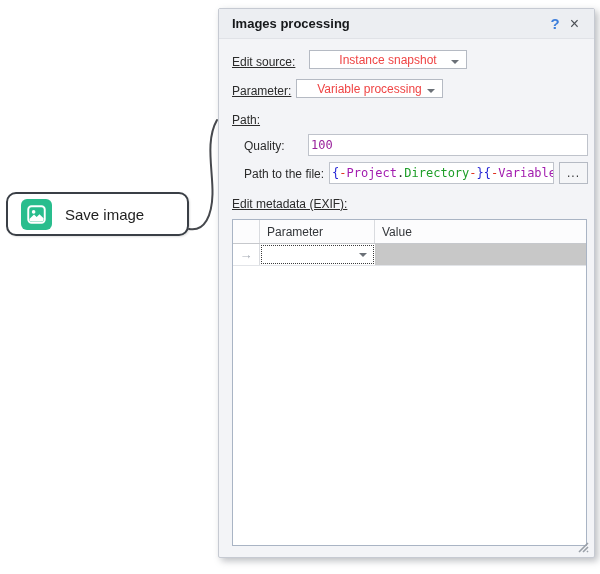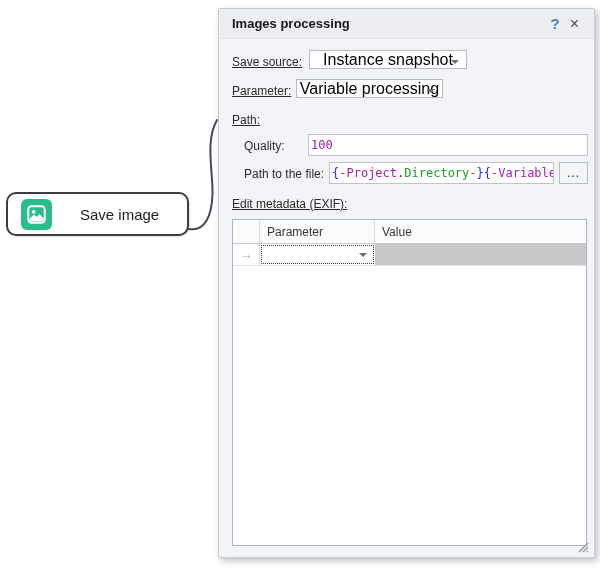--- a/index.html
+++ b/index.html
@@ -8,21 +8,21 @@
 
   .stage { position: relative; width: 600px; height: 574px; background: #ffffff; overflow: hidden; }
 
   
   .connector-svg { position: absolute; left: 0; top: 0; width: 600px; height: 574px; z-index: 1; }
 
   
   .node {
     position: absolute; left: 6px; top: 192px; width: 183px; height: 44px;
     background: #ffffff; border: 2px solid #3a3f46; border-radius: 10px;
-    display: flex; align-items: center; gap: 28px; padding-left: 13px;
+    display: flex; align-items: center; gap: 13px; padding-left: 13px;
     z-index: 2; box-shadow: 1px 1px 2px rgba(0,0,0,0.12);
   }
   .node-icon {
     width: 31px; height: 31px; border-radius: 6px;
     display: flex; align-items: center; justify-content: center; flex: 0 0 auto;
   }
   .node-label { font-size: 15px; color: #1f1f1f; }
 
   
   .panel {
@@ -38,21 +38,21 @@
   .title { font-size: 13px; font-weight: bold; color: #16181b; flex: 1; }
   .titlebar-btn { font-size: 15px; line-height: 1; padding: 2px 5px; cursor: default; }
   .help-btn { color: #3d7edb; font-weight: bold; }
   .close-btn { color: #4b4f55; font-size: 16px; }
 
   .lbl { position: absolute; font-size: 12px; color: #2b2b2b; white-space: nowrap; }
   .lbl.u { text-decoration: underline; }
 
   .combo {
     position: absolute; height: 19px; background: #ffffff;
-    border: 1px solid #b5bac3; font-size: 16px; color: #000000;
+    border: 1px solid #b5bac3; font-size: 12px; color: #ef4444;
     display: flex; align-items: center; justify-content: center;
   }
   .combo .arrow {
     position: absolute; right: 7px; top: 9px; width: 0; height: 0;
     border-left: 4px solid transparent; border-right: 4px solid transparent;
     border-top: 4px solid #6b7077;
   }
   .tbox {
     position: absolute; height: 22px; background: #ffffff;
     border: 1px solid #bfc3cb; font-family: "DejaVu Sans Mono", monospace;
@@ -108,21 +108,21 @@
   </div>
 
   <div class="panel">
 
     <div class="titlebar">
       <span class="title">Images processing</span>
       <span class="titlebar-btn help-btn">?</span>
       <span class="titlebar-btn close-btn">×</span>
     </div>
 
-    <span class="lbl u" style="left:13px; top:46px;">Save source:</span>
+    <span class="lbl u" style="left:13px; top:46px;">Edit source:</span>
     <div class="combo" style="left:90px; top:41px; width:158px;">
       <span>Instance snapshot</span>
       <span class="arrow"></span>
     </div>
 
     <span class="lbl u" style="left:13px; top:75px;">Parameter:</span>
     <div class="combo" style="left:77px; top:70px; width:147px;">
       <span>Variable processing</span>
       <span class="arrow"></span>
     </div>

